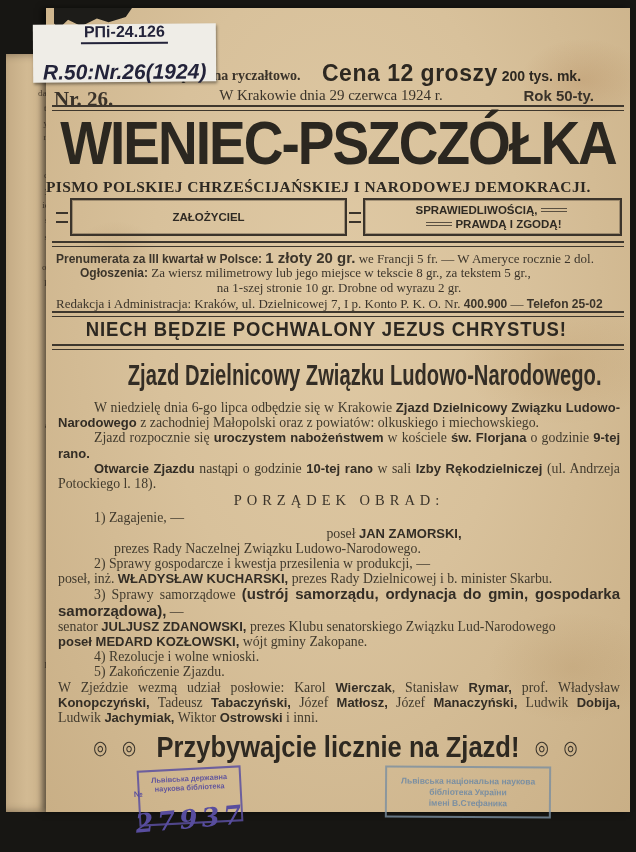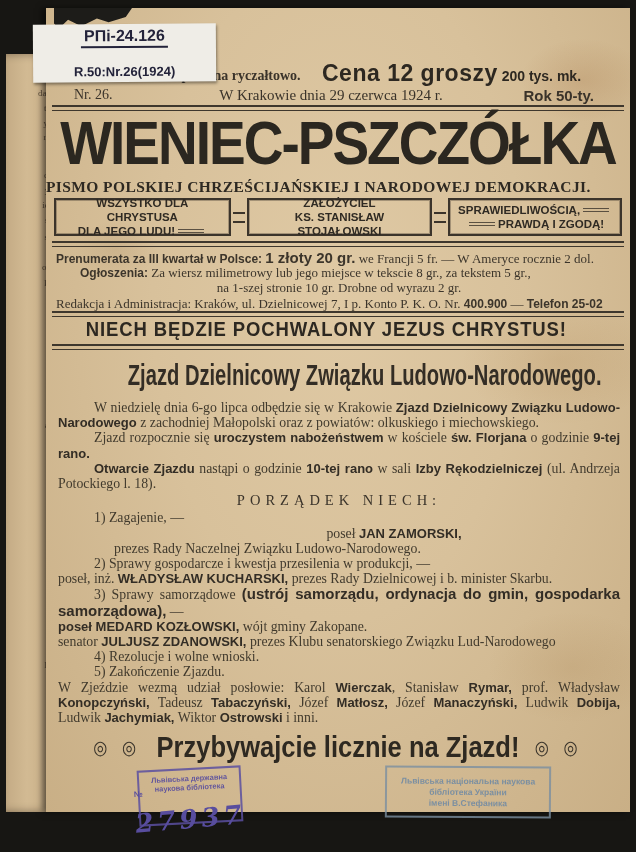--- a/index.html
+++ b/index.html
@@ -38,29 +38,29 @@
   }
   
   .label{
     position:absolute;left:33px;top:24px;width:183px;height:58px;
     background:#efede7;box-shadow:1px 2px 3px rgba(0,0,0,.4);
     transform:rotate(-.4deg);
     display:flex;flex-direction:column;align-items:center;justify-content:center;
     font-family:"Liberation Sans", sans-serif;font-weight:bold;color:#23233a;z-index:5;
   }
   .label .l1{font-size:16px;border-bottom:2px solid #23233a;padding:0 3px 1px;}
-  .label .l2{font-size:13px;margin-top:16px;}
+  .label .l2{font-size:21px;margin-top:16px;font-style:italic;}
 
   .abs{position:absolute;}
 
   .postal{left:108px;top:60px;font-weight:bold;font-size:14px;}
   .price{left:276px;top:52px;white-space:nowrap;}
   .price .big{font-family:"Liberation Sans", sans-serif;font-weight:bold;font-size:23px;letter-spacing:.5px;color:#2d2821;}
   .price .small{font-family:"Liberation Sans", sans-serif;font-weight:bold;font-size:14px;color:#2d2821;}
-  .issue{left:28px;top:79px;font-size:14px;}
+  .issue{left:8px;top:79px;font-size:21px;font-weight:bold;}
   .dateline{left:120px;top:79px;width:330px;text-align:center;font-size:15px;}
   .volume{right:36px;top:79px;font-weight:bold;font-size:15px;font-family:"Liberation Sans", sans-serif;}
 
   .hr2{border-top:2.5px solid #3e372d;border-bottom:1.5px solid #3e372d;height:3px;}
   .r1{left:6px;top:97px;width:572px;}
   .r2{left:6px;top:233px;width:572px;}
   .r3{left:6px;top:303px;width:572px;}
   .r4{left:6px;top:336px;width:572px;}
 
   .masthead{
@@ -169,30 +169,25 @@
     </div>
     <div class="abs issue">Nr. 26.</div>
     <div class="abs dateline">W Krakowie dnia 29 czerwca 1924 r.</div>
     <div class="abs volume">Rok 50-ty.</div>
     <div class="abs hr2 r1"></div>
 
     <div class="abs masthead">WIENIEC-PSZCZÓŁKA</div>
     <div class="abs subtitle">PISMO POLSKIEJ CHRZEŚCIJAŃSKIEJ I NARODOWEJ DEMOKRACJI.</div>
 
     <div class="abs boxesrow">
-      <div class="mbox b1">
-        <span>WSZYSTKO DLA CHRYSTUSA</span>
-        <span><span>DLA JEGO LUDU!</span><i class="fill-lines"></i></span>
-      </div>
       <div class="conn">
           <i></i>
         </div>
       <div class="mbox b2">
         <span>ZAŁOŻYCIEL</span>
-        <span>KS. STANISŁAW STOJAŁOWSKI</span>
       </div>
       <div class="conn">
           <i></i>
         </div>
       <div class="mbox b3">
         <span><span>SPRAWIEDLIWOŚCIĄ,</span><i class="fill-lines"></i></span>
         <span><i class="fill-lines"></i><span>PRAWDĄ I ZGODĄ!</span></span>
       </div>
     </div>
     <div class="abs hr2 r2"></div>
@@ -217,29 +212,29 @@
 
     <div class="abs banner">NIECH BĘDZIE POCHWALONY JEZUS CHRYSTUS!</div>
     <div class="abs hr2 r4"></div>
 
     <div class="abs headline">Zjazd Dzielnicowy Związku Ludowo-Narodowego.</div>
 
     <div class="abs body">
       <p class="ind"><span>W niedzielę dnia 6-go lipca odbędzie się w Krakowie </span><span class="b">Zjazd Dzielnicowy Związku Ludowo-Narodowego</span><span> z zachodniej Małopolski oraz z powiatów: olkuskiego i miechowskiego.</span></p>
       <p class="ind"><span>Zjazd rozpocznie się </span><span class="b">uroczystem nabożeństwem</span><span> w kościele </span><span class="b">św. Florjana</span><span> o godzinie </span><span class="b">9-tej rano.</span></p>
       <p class="ind"><span class="b">Otwarcie Zjazdu</span><span> nastąpi o godzinie </span><span class="b">10-tej rano</span><span> w sali </span><span class="b">Izby Rękodzielniczej</span><span> (ul. Andrzeja Potockiego l. 18).</span></p>
-      <p class="ctr agenda-head">PORZĄDEK NIECH:</p>
+      <p class="ctr agenda-head">PORZĄDEK OBRAD:</p>
       <p class="ind"><span>1) Zagajenie, —</span></p>
       <p class="shiftr1"><span>poseł </span><span class="b">JAN ZAMORSKI,</span></p>
       <p class="shiftr2"><span>prezes Rady Naczelnej Związku Ludowo-Narodowego.</span></p>
       <p class="ind"><span>2) Sprawy gospodarcze i kwestja przesilenia w produkcji, —</span></p>
       <p><span>poseł, inż. </span><span class="b">WŁADYSŁAW KUCHARSKI,</span><span> prezes Rady Dzielnicowej i b. minister Skarbu.</span></p>
       <p class="ind"><span>3) Sprawy samorządowe </span><span class="bs">(ustrój samorządu, ordynacja do gmin, gospodarka samorządowa),</span><span> —</span></p>
+      <p><span>senator </span><span class="b">JULJUSZ ZDANOWSKI,</span><span> prezes Klubu senatorskiego Związku Lud-Narodowego</span></p>
       <p><span class="b">poseł </span><span class="b">MEDARD KOZŁOWSKI,</span><span> wójt gminy Zakopane.</span></p>
-      <p><span>senator </span><span class="b">JULJUSZ ZDANOWSKI,</span><span> prezes Klubu senatorskiego Związku Lud-Narodowego</span></p>
       <p class="ind"><span>4) Rezolucje i wolne wnioski.</span></p>
       <p class="ind"><span>5) Zakończenie Zjazdu.</span></p>
       <p><span>W Zjeździe wezmą udział posłowie: Karol </span><span class="b">Wierczak</span><span>, Stanisław </span><span class="b">Rymar,</span><span> prof. Władysław </span><span class="b">Konopczyński,</span><span> Tadeusz </span><span class="b">Tabaczyński,</span><span> Józef </span><span class="b">Matłosz,</span><span> Józef </span><span class="b">Manaczyński,</span><span> Ludwik </span><span class="b">Dobija,</span><span> Ludwik </span><span class="b">Jachymiak,</span><span> Wiktor </span><span class="b">Ostrowski</span><span> i inni.</span></p>
     </div>
 
     <div class="abs callline">
       <span class="targets gapl">◎ ◎</span><span>Przybywajcie licznie na Zjazd!</span><span class="targets gapr">◎ ◎</span>
     </div>
   </div>
 

